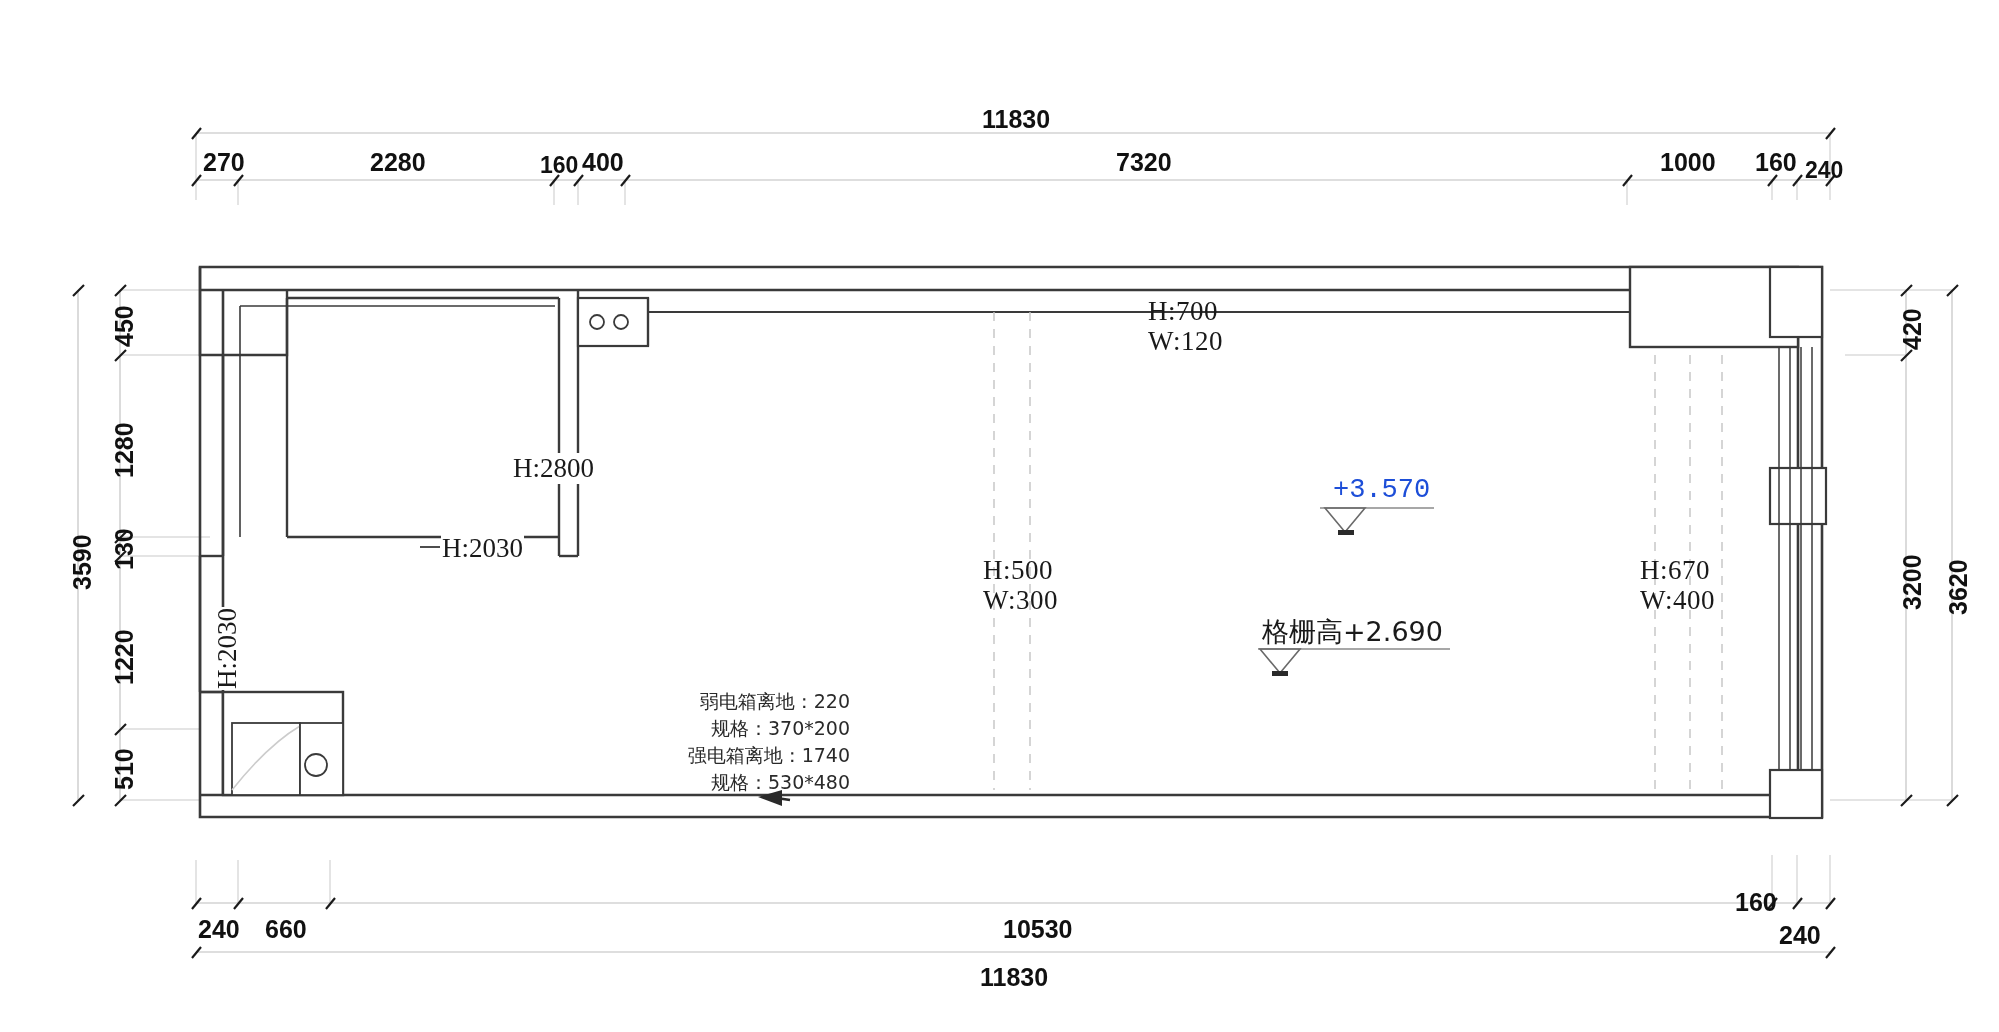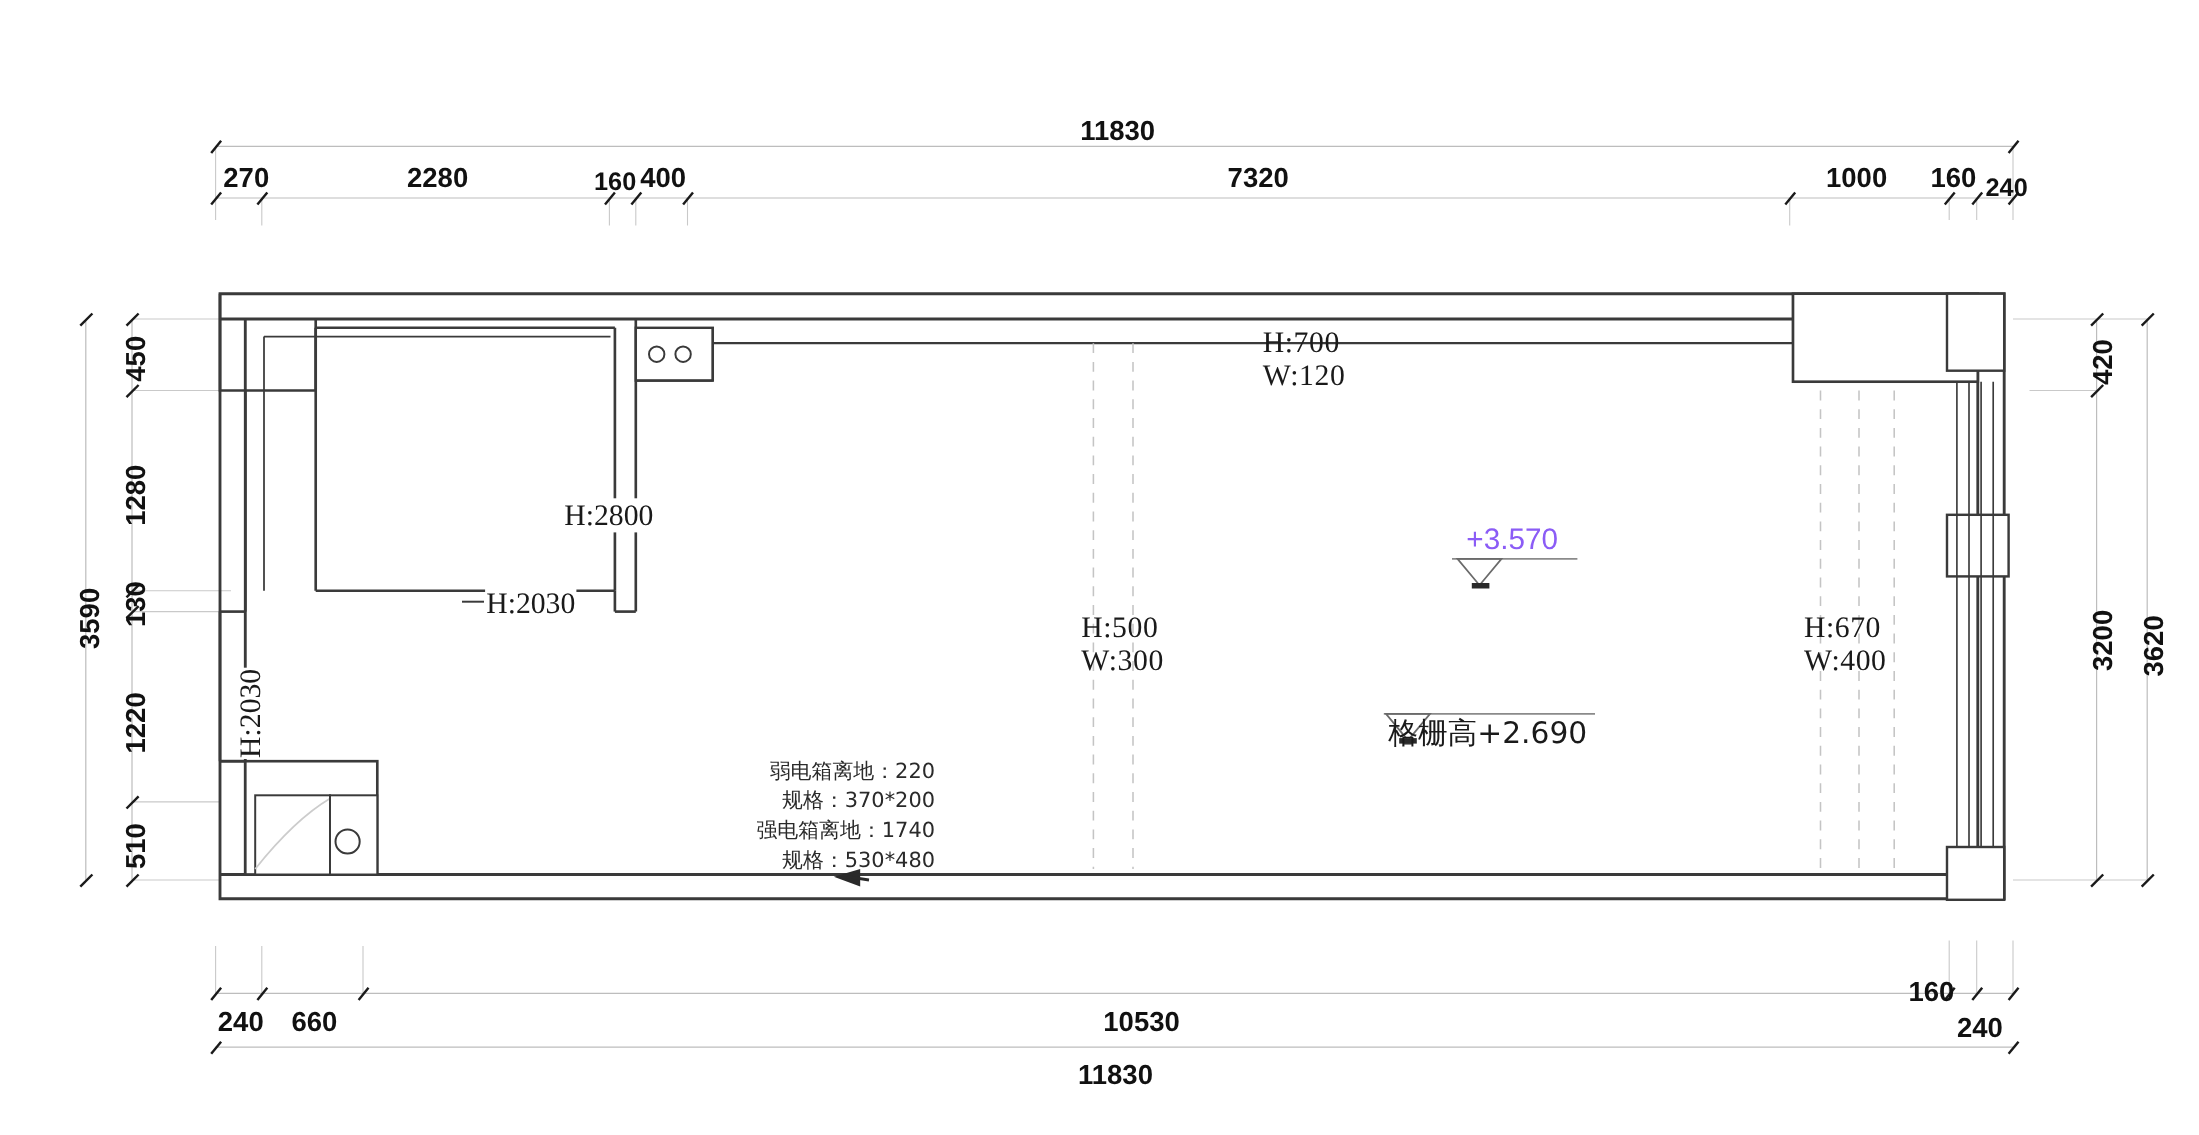--- a/index.html
+++ b/index.html
@@ -60,28 +60,27 @@
   }
   .cn-note {
     font-size: 19px;
     font-family: "DejaVu Sans", "Liberation Sans", sans-serif;
     color: #2a2a2a;
     line-height: 1.42;
     text-align: right;
   }
   .elev-text {
     font-size: 27px;
-    font-family: Liberation Sans, sans-serif;
-    color: #8b5cf6;
+    font-family: Liberation Mono, monospace;
+    color: #1d4ed8;
   }
   .cn-elev {
     font-size: 27px;
     font-family: "DejaVu Sans", "Liberation Sans", sans-serif;
     color: #1a1a1a;
-    margin-top: 34px;
   }
   .hlabel {
     font-size: 27px;
     font-family: "Liberation Serif", "DejaVu Serif", serif;
     color: #1a1a1a;
     background: #ffffff;
     padding: 0 1px;
   }
 </style>
 </head>

